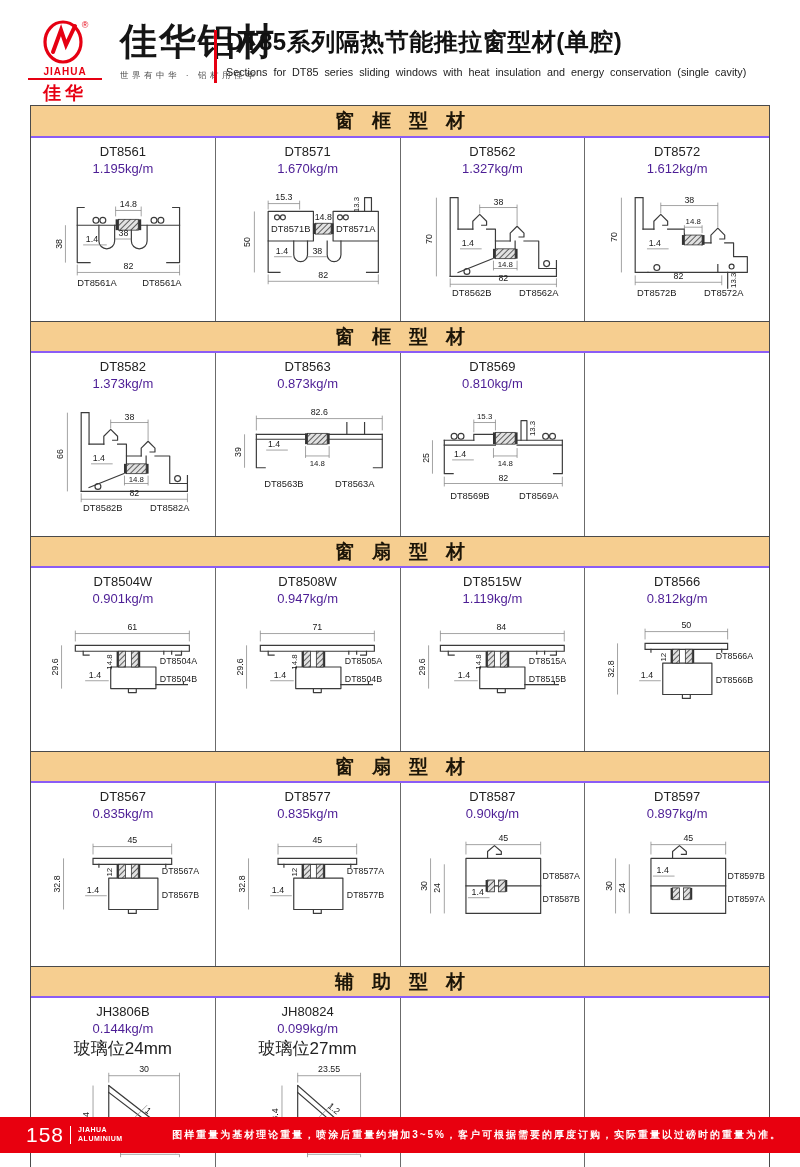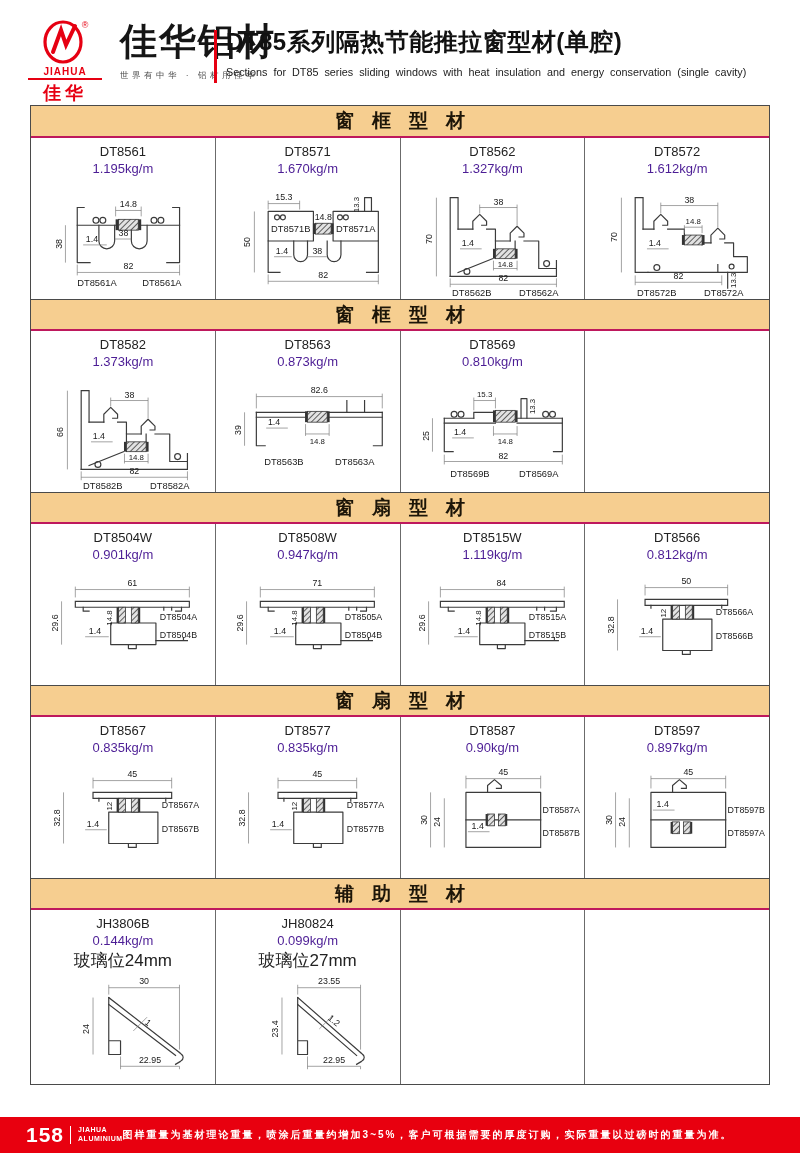--- a/index.html
+++ b/index.html
@@ -15,51 +15,51 @@
   .brand-block{position:absolute;left:120px;top:22px;}
   .brand-name{font-size:37px;font-weight:bold;color:#151515;letter-spacing:2px;line-height:1.1;}
   .brand-tag{font-size:8.5px;color:#4a4a4a;letter-spacing:3.5px;margin-top:7px;}
   .red-bar{position:absolute;left:214px;top:30px;width:3px;height:53px;background:#e60012;}
   .title-block{position:absolute;left:226px;top:26px;width:560px;}
   .doc-title{font-size:24px;font-weight:bold;color:#111;letter-spacing:0.5px;}
   .doc-sub{font-size:10.8px;color:#222;margin-top:8px;word-spacing:3px;}
 
   
   .catalog{position:absolute;left:30px;top:105px;width:738px;border:1px solid #4a4a4a;background:#fff;}
-  .sec{height:32px;box-sizing:border-box;background:#f6ce90;border-top:1px solid #4a4a4a;border-bottom:2px solid #be185d;
+  .sec{height:32px;box-sizing:border-box;background:#f6ce90;border-top:1px solid #4a4a4a;border-bottom:2px solid #8b5cf6;
        display:flex;align-items:center;justify-content:center;
        font-size:19px;font-weight:bold;color:#1c1508;letter-spacing:18px;text-indent:18px;}
   .sec.first{border-top:none;}
   .row{display:flex;}
   .cell{flex:1;box-sizing:border-box;border-right:1px solid #6b6b6b;overflow:hidden;text-align:center;}
   .cell:last-child{border-right:none;}
-  .r-std .cell{height:161px;}
+  .r-std .cell{height:183px;}
   .r-last .cell{height:174px;}
   .model{margin-top:6px;font-size:13px;color:#222;line-height:1.3;}
   .weight{font-size:13px;color:#4c1d95;line-height:1.3;}
   .gnote{font-size:17px;color:#222;line-height:1.3;}
   svg.draw{display:block;margin:0 auto;}
 
   
   .pl{stroke:#3b3b3b;stroke-width:1.2;fill:none;stroke-linejoin:round;stroke-linecap:square;}
   .dl{stroke:#7a7a7a;stroke-width:0.7;fill:none;}
   .dt{font-size:9px;fill:#1a1a1a;text-anchor:middle;}
   .dts{font-size:8px;}
   .pt{font-size:9.5px;fill:#1a1a1a;text-anchor:middle;}
   .pts{text-anchor:start;font-size:9px;}
   .cap{fill:#333;stroke:none;}
   .hb{fill:url(#hb);stroke:#333;stroke-width:0.8;}
 
   
   .footer{position:absolute;left:0;top:1117px;width:800px;height:36px;background:#e8000f;color:#fff;
           display:flex;align-items:center;}
-  .pgnum{font-size:21px;font-weight:bold;margin-left:26px;letter-spacing:1px;text-align:right;}
+  .pgnum{font-size:21px;font-weight:normal;margin-left:26px;letter-spacing:1px;text-align:right;}
   .fdiv{width:1px;height:18px;background:#fff;margin:0 7px 0 6px;}
   .fbrand{font-size:7px;line-height:1.25;letter-spacing:0.5px;font-weight:bold;}
-  .fnote{flex:1;text-align:left;font-size:10px;font-weight:bold;letter-spacing:2px;padding-right:18px;}
+  .fnote{flex:1;text-align:right;font-size:10px;font-weight:bold;letter-spacing:2px;padding-right:18px;}
 </style>
 </head>
 <body>
 
 <svg width="0" height="0" style="position:absolute">
   <defs>
     <pattern id="hb" width="4" height="4" patternUnits="userSpaceOnUse" patternTransform="rotate(45)">
       <rect width="4" height="4" fill="#e2e2e2"></rect>
       <line x1="0" y1="0" x2="0" y2="4" stroke="#444" stroke-width="1.7"></line>
     </pattern>

